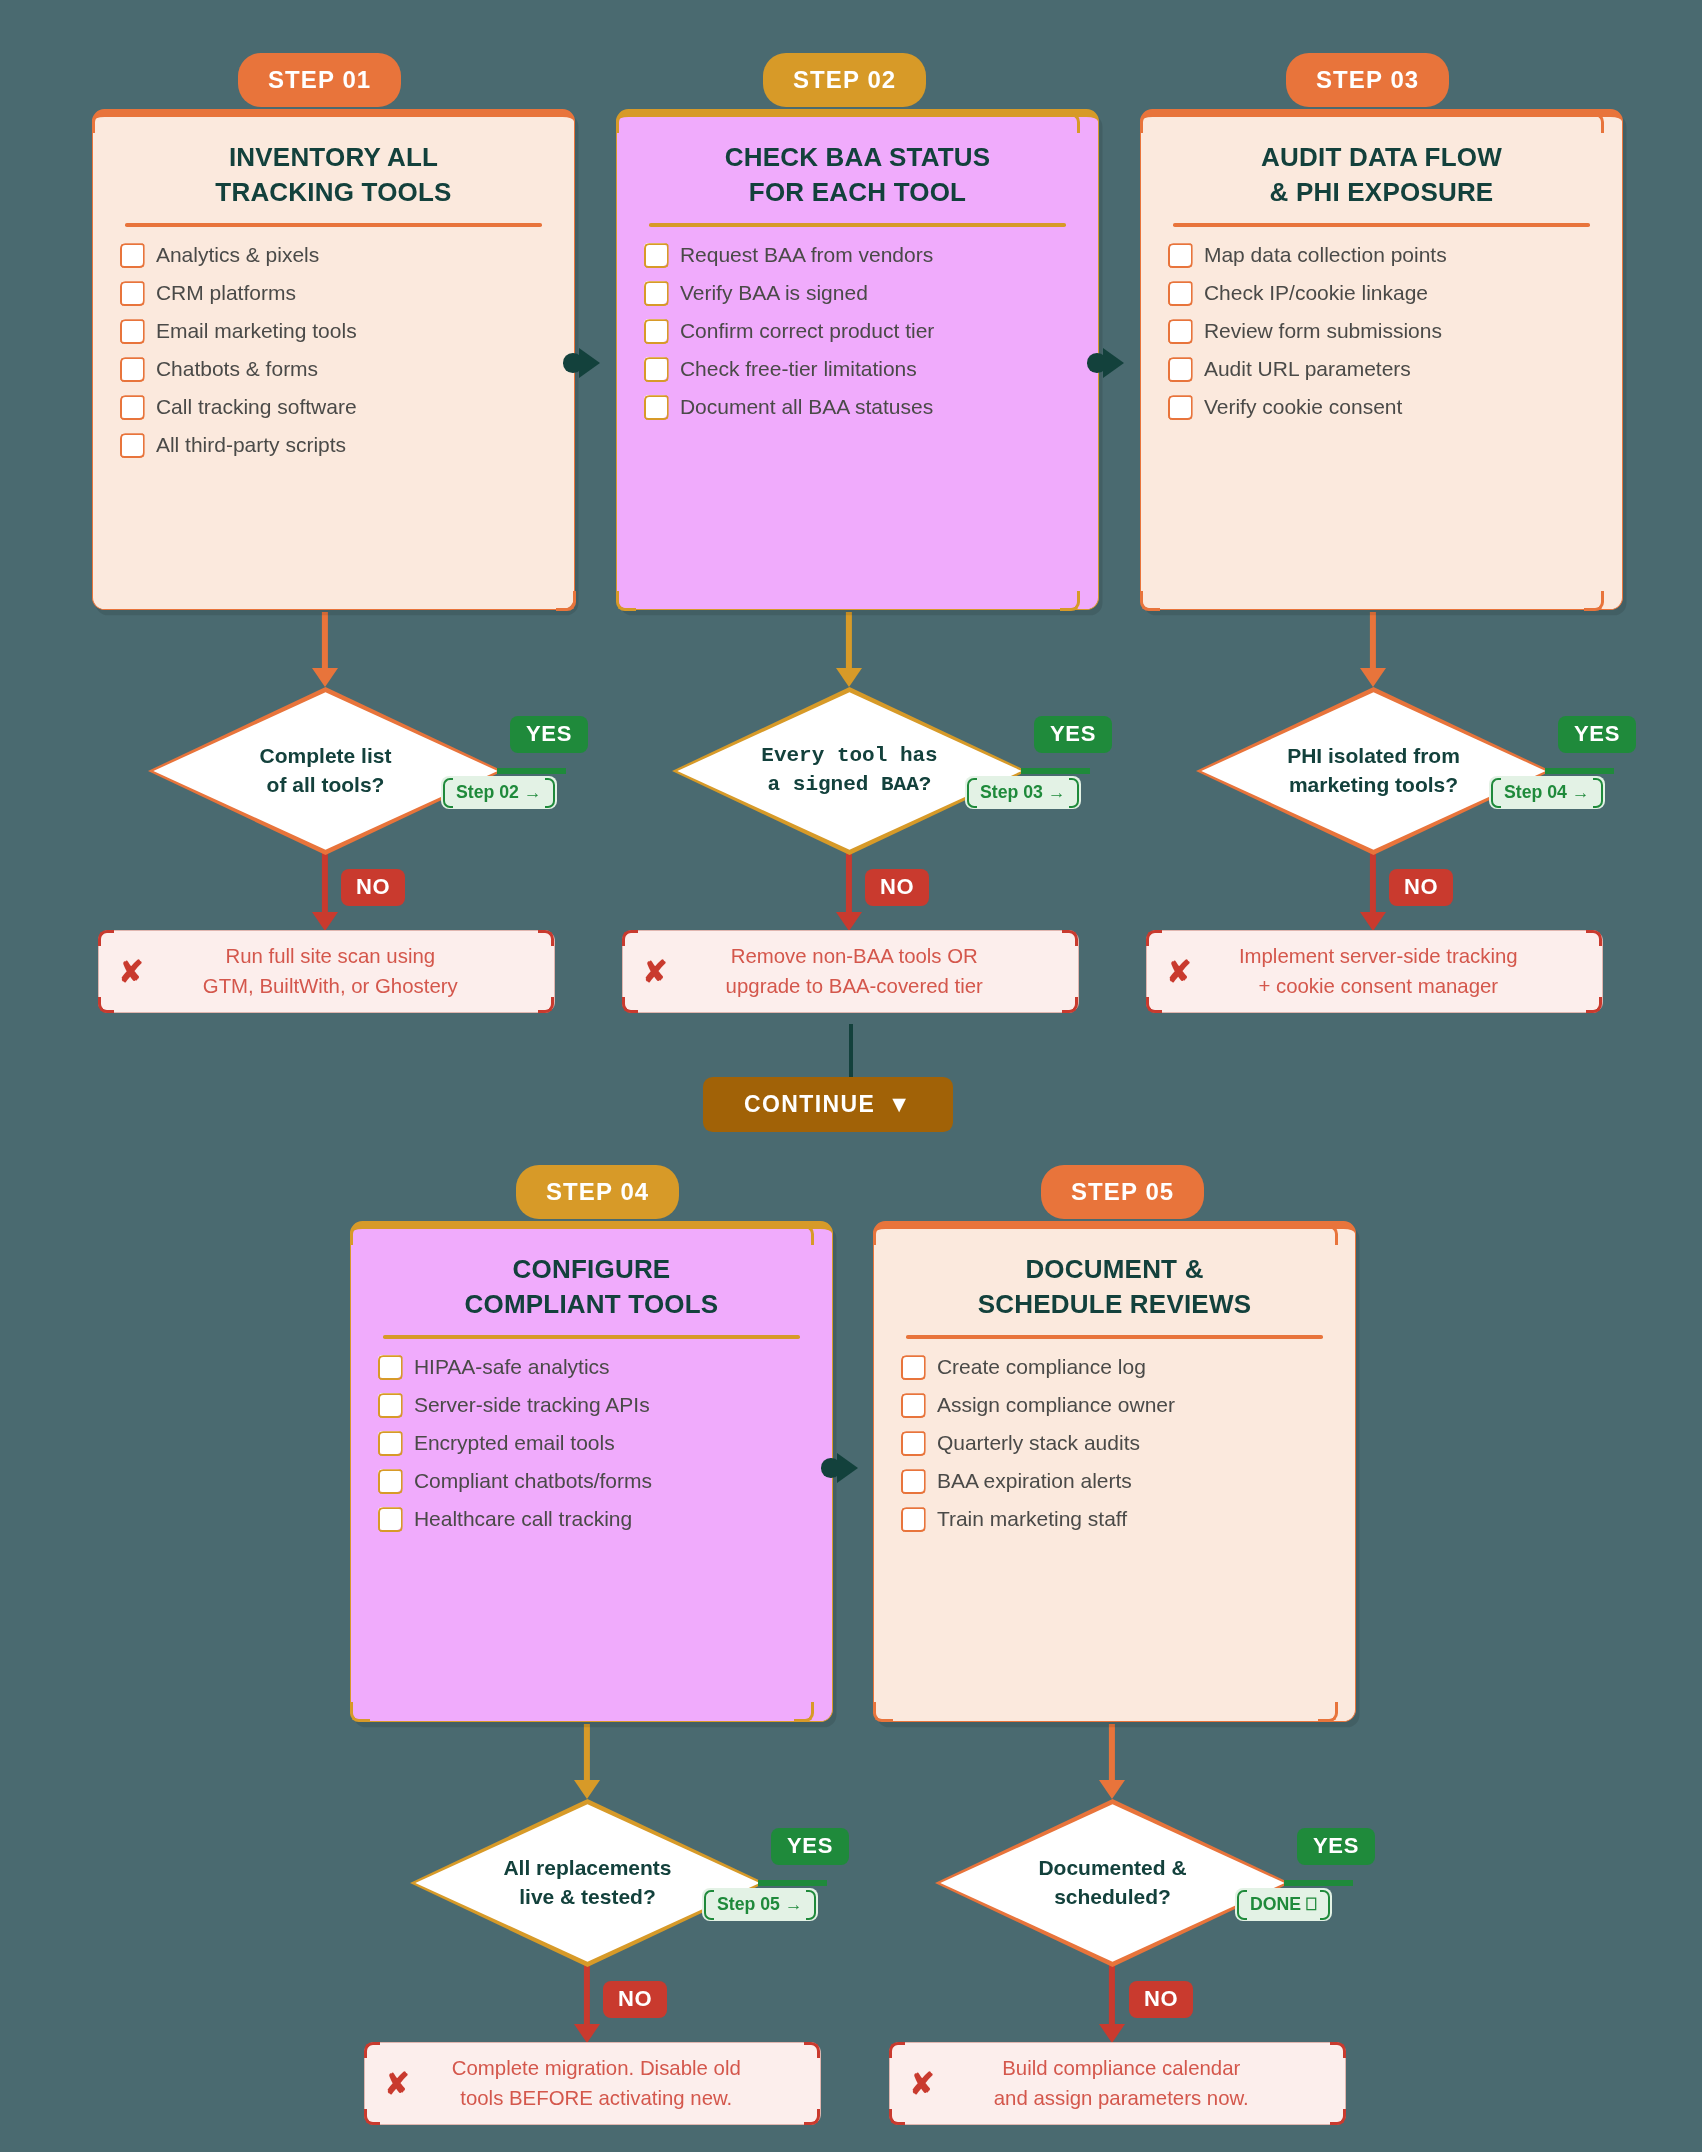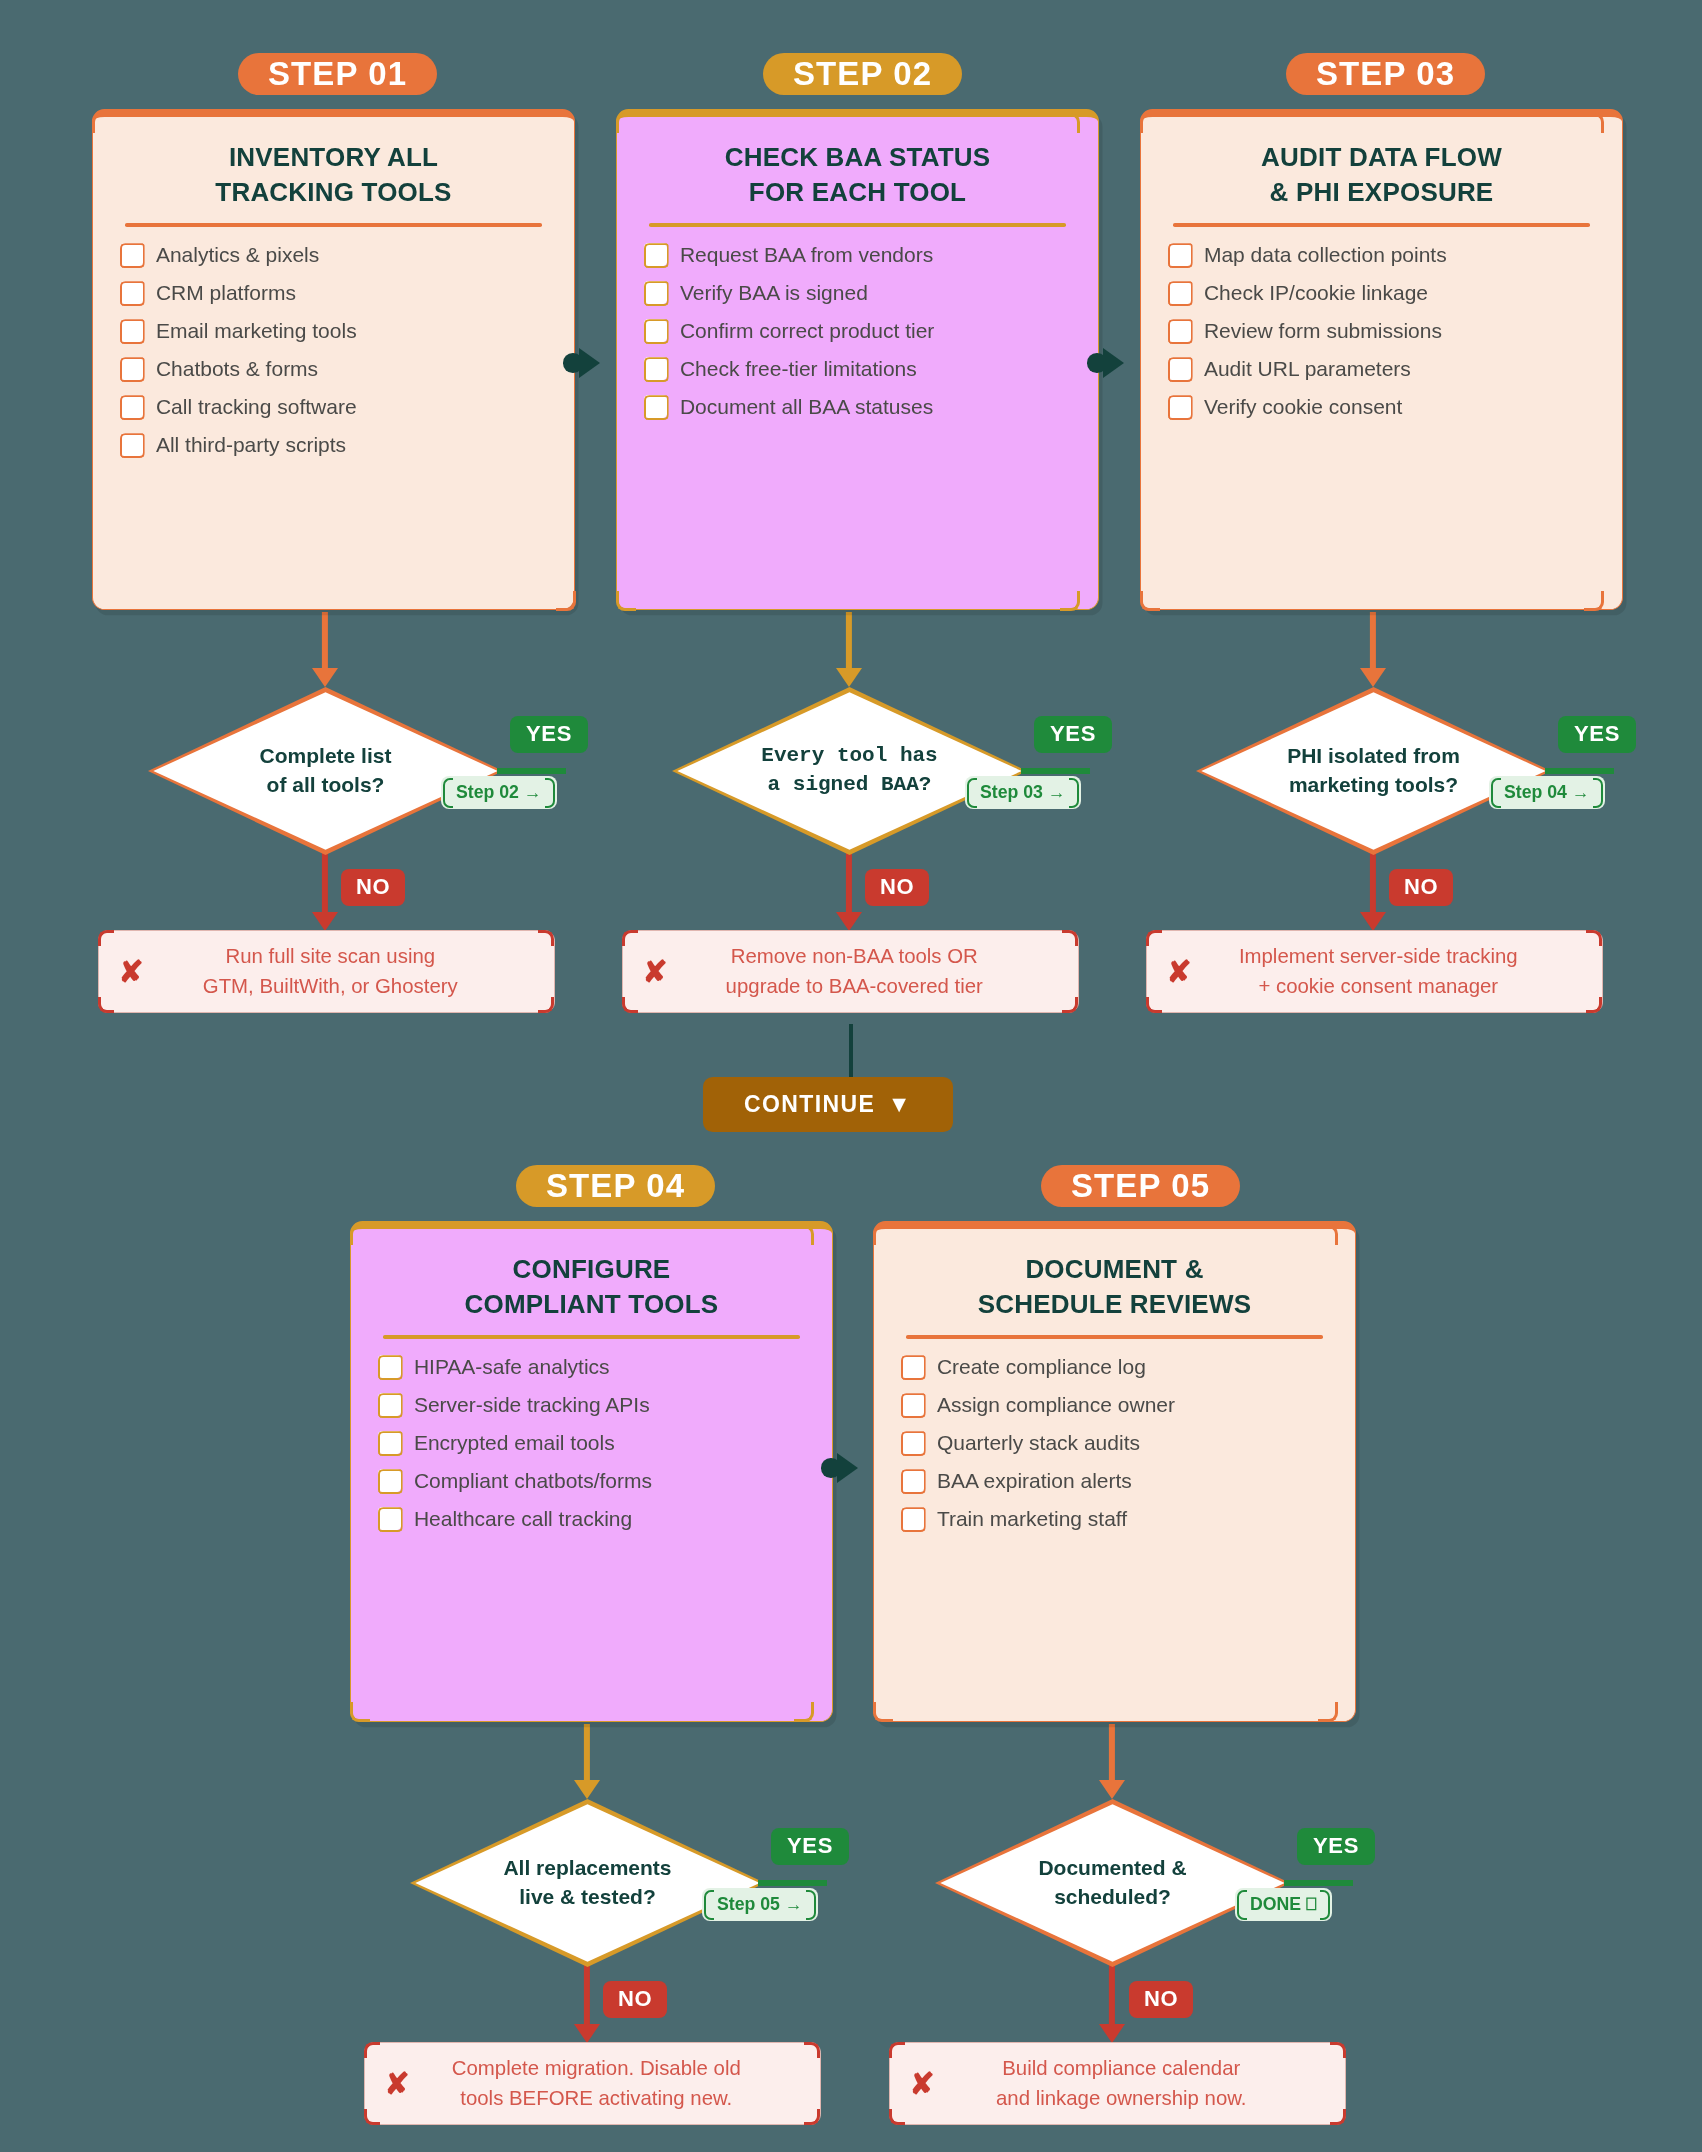--- a/index.html
+++ b/index.html
@@ -8,26 +8,26 @@
     height: 2153px;
     background: #4a6a70;
     font-family: "Liberation Sans", sans-serif;
     overflow: hidden;
   }
   .canvas { position: relative; width: 1702px; height: 2153px; }
 
   
   .step-badge {
     position: absolute;
-    height: 42px;
+    height: 54px;
     padding: 0 30px;
     border-radius: 23px;
     display: flex; align-items: center; justify-content: center;
     color: #ffffff;
-    font-size: 33px;
+    font-size: 24px;
     font-weight: bold;
     letter-spacing: 1.1px;
     white-space: nowrap;
     z-index: 6;
   }
   .step-badge.orange { background: #e8743b; }
   .step-badge.gold   { background: #d79a28; }
 
   
   .card {
@@ -618,21 +618,21 @@
 
   <div class="v-arrow" style="left:1099px; top:1965px; width:26.6px; height:78px;">
     <div class="shaft" style="height:60px; background:#c93a2e;"></div>
     <div class="head" style="border-top:19.5px solid #c93a2e;"></div>
   </div>
   <div class="no-badge" style="left:1129px; top:1981px;">NO</div>
 
   <div class="fix-box" style="left:889px; top:2042px; width:457px; height:83px;">
     <span class="fix-x">✘</span>
     <span class="fix-text">Build compliance calendar
-and linkage ownership now.</span>
+and assign parameters now.</span>
   </div>
   <div class="fix-corner tl" style="left:889px; top:2042px;"></div>
   <div class="fix-corner tr" style="left:1330px; top:2042px;"></div>
   <div class="fix-corner bl" style="left:889px; top:2109px;"></div>
   <div class="fix-corner br" style="left:1330px; top:2109px;"></div>
 
 </div>
 
 
 </body></html>

